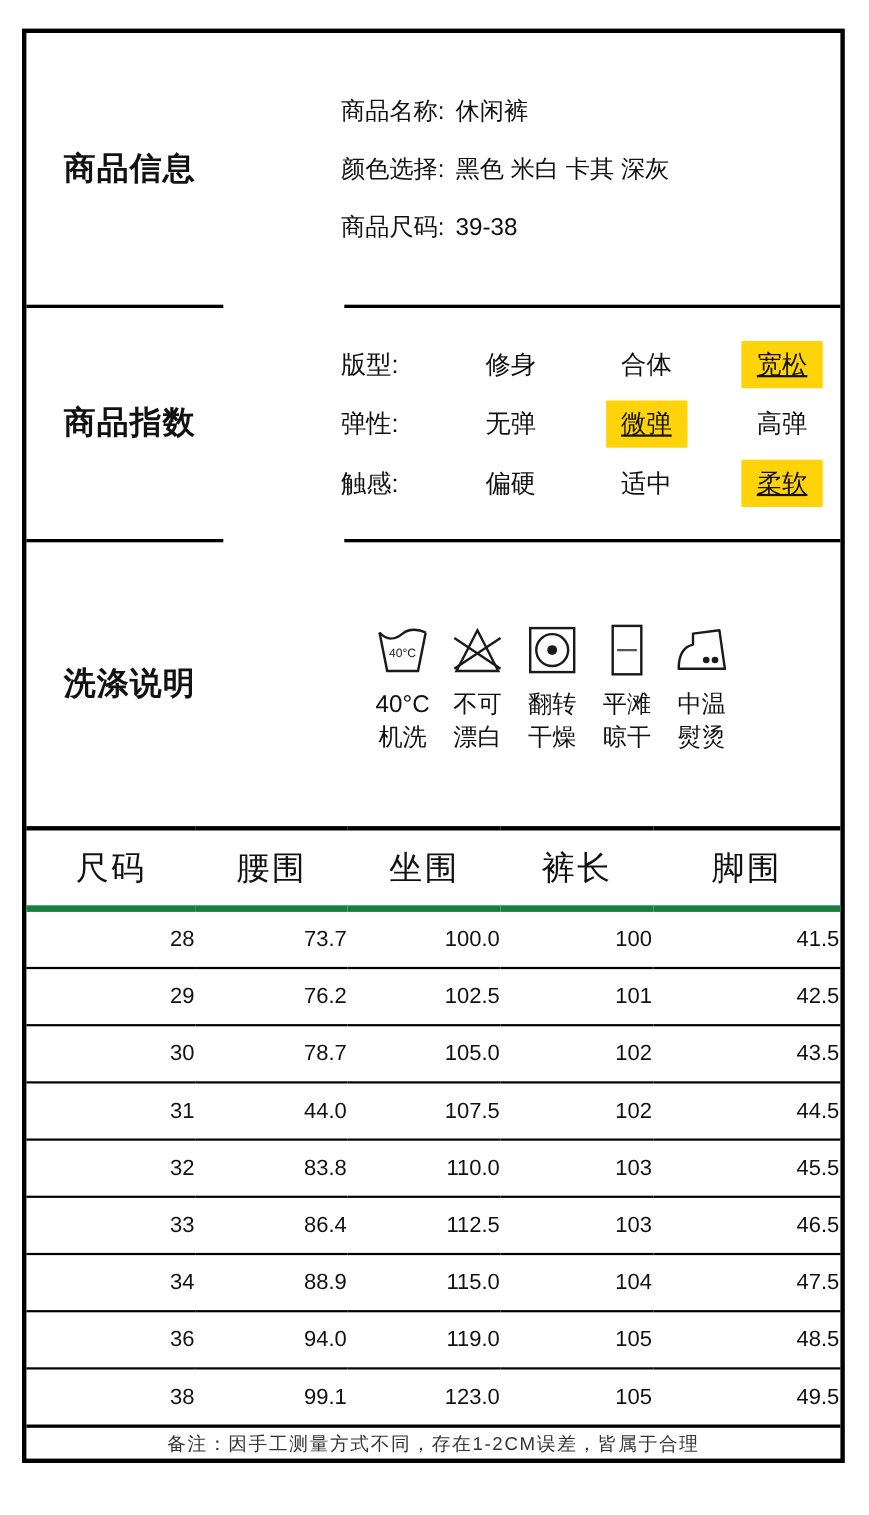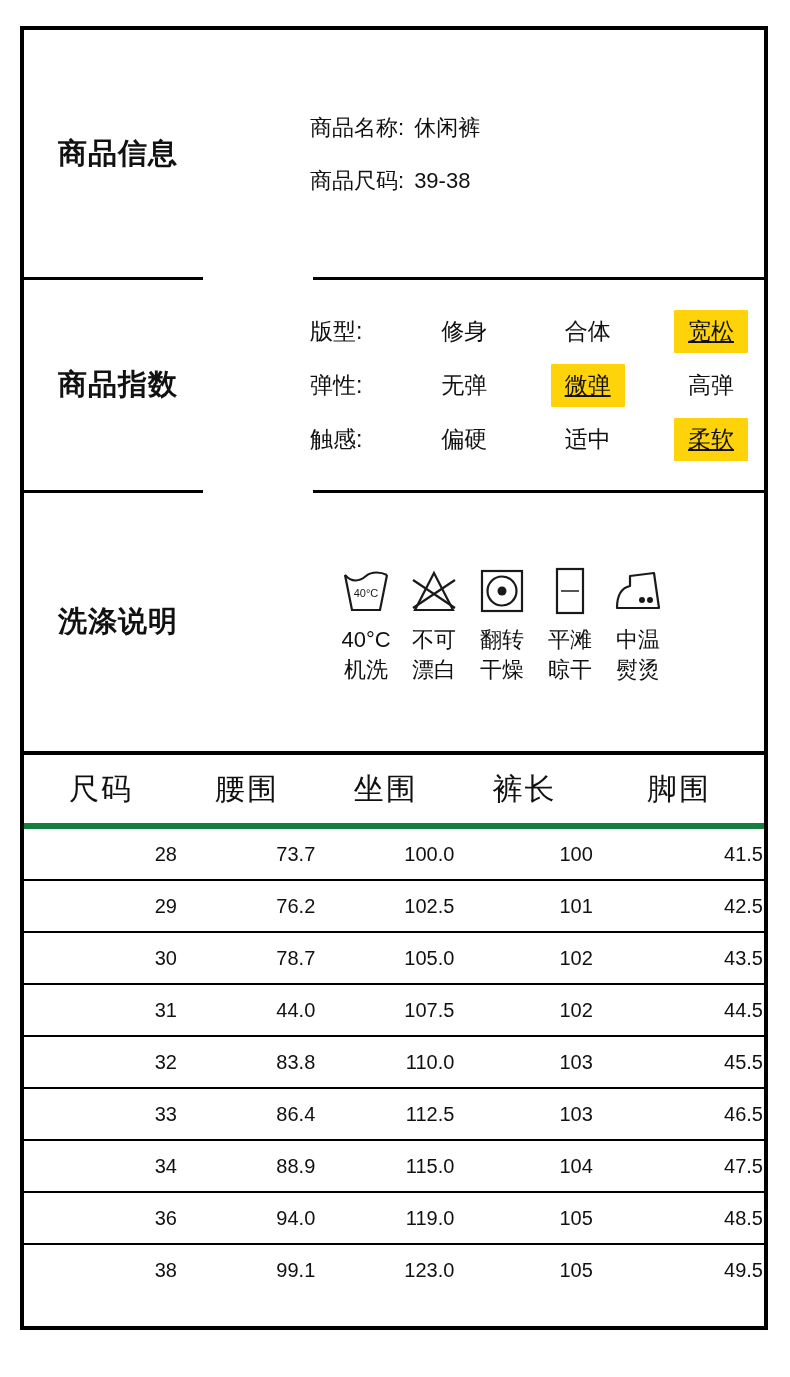--- a/index.html
+++ b/index.html
@@ -66,20 +66,21 @@
 </style>
 </head>
 <body style="color: rgb(17, 17, 17);">
 
 <div class="frame">
 
   <div class="sec sec1">
     <div class="sec-label">商品信息</div>
     <div class="sec-content">
       <div class="info-row"><span>商品名称:</span><span class="sp"></span><span>休闲裤</span></div>
+      <div class="info-row"><span>颜色选择:</span><span class="sp"></span><span>黑色 米白 卡其 深灰</span></div>
       <div class="info-row"><span>商品尺码:</span><span class="sp"></span><span>39-38</span></div>
     </div>
   </div>
 
   <div class="divider">
       <span class="seg-left"></span>
       <span class="seg-right"></span>
     </div>
 
   <div class="sec sec2">
@@ -245,14 +246,17 @@
         <tr>
           <td>38</td>
           <td>99.1</td>
           <td>123.0</td>
           <td>105</td>
           <td>49.5</td>
         </tr>
       </tbody>
   </table>
 
+  <div class="note-row">
+    <span>备注：因手工测量方式不同，存在1-2CM误差，皆属于合理</span>
+  </div>
 
 </div>
 
 </body></html>

